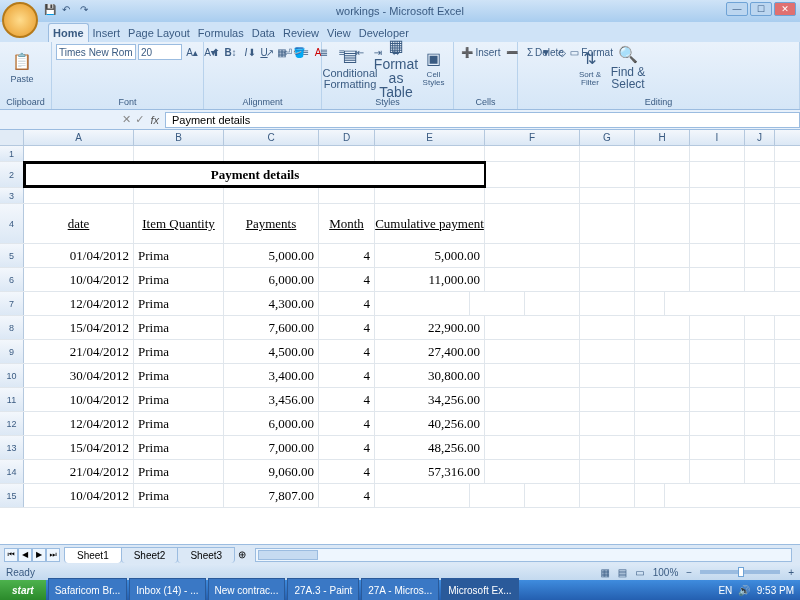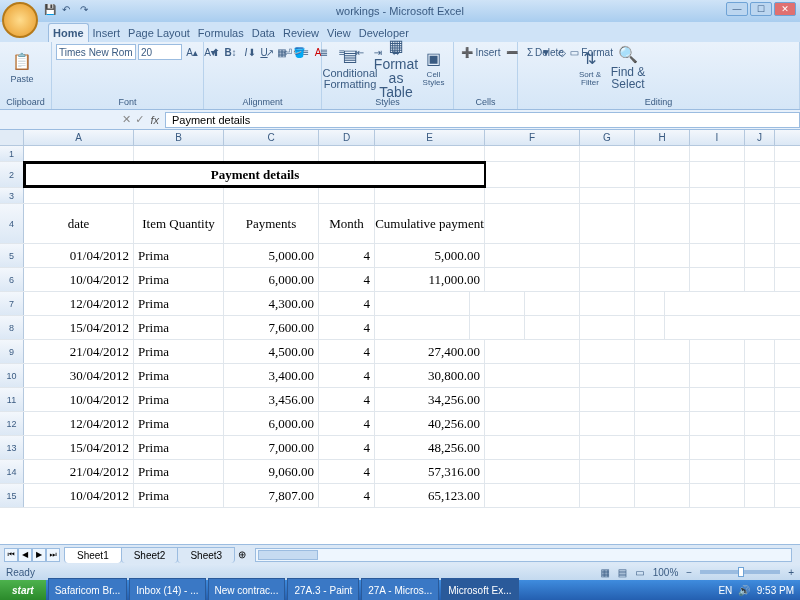--- a/index.html
+++ b/index.html
@@ -42,21 +42,21 @@
 .colhdr div { border-right:1px solid #b4c8de; display:flex; align-items:center; justify-content:center; }
 .corner { width:24px; background:#e1ebf6; }
 .rows { position:absolute; top:16px; left:0; right:0; bottom:0; overflow:hidden; }
 .row { display:flex; height:24px; border-bottom:1px solid #e0e6ec; }
 .row .rh { width:24px; background:linear-gradient(#f3f7fc,#dce8f5); border-right:1px solid #b4c8de; display:flex; align-items:center; justify-content:center; font-size:9px; color:#3a5b82; }
 .row .cell { border-right:1px solid #e0e6ec; padding:0 4px; display:flex; align-items:center; font-size:13px; font-family: "Times New Roman", serif; overflow:hidden; white-space:nowrap; }
 .colA{width:110px;} .colB{width:90px;} .colC{width:95px;} .colD{width:56px;} .colE{width:110px;}
 .colF{width:95px;} .colG{width:55px;} .colH{width:55px;} .colI{width:55px;} .colJ{width:30px;}
 .right{justify-content:flex-end;}
 .row.short{height:16px;}
-.hdrcell{justify-content:center; text-align:left; line-height:1.05;}
+.hdrcell{text-decoration:underline; justify-content:center; text-align:left; line-height:1.05;}
 .merged-title { border:2px solid #000; font-weight:bold; font-size:17px; justify-content:center; font-family:"Times New Roman",serif; }
 .active-cell-outline { outline:2px solid #000; outline-offset:-1px; }
 
 
 .sheet-tabs { position:absolute; bottom:36px; left:0; right:0; height:20px; background:#dbe8f6; display:flex; align-items:center; font-size:10px; border-top:1px solid #9bbce0; }
 .nav-arrows { display:flex; margin:0 4px; }
 .nav-arrows span { width:14px; height:14px; border:1px solid #9bbce0; background:#eef6fe; display:flex; align-items:center; justify-content:center; cursor:pointer; font-size:8px; }
 .stab { padding:2px 12px; background:#fff; border:1px solid #9bbce0; border-bottom:none; border-radius:0 0 4px 4px; margin-right:-1px; cursor:pointer; }
 .stab.inactive { background:#dbe8f6; }
 .hscroll { flex:1; margin:0 8px; height:14px; background:#eef6fe; border:1px solid #9bbce0; position:relative; }
@@ -311,20 +311,21 @@
         <div class="cell colH "></div>
         <div class="cell colI "></div>
         <div class="cell colJ "></div>
       </div>
       <div class="row">
         <div class="rh">8</div>
         <div class="cell colA right">15/04/2012</div>
         <div class="cell colB ">Prima</div>
         <div class="cell colC right">7,600.00</div>
         <div class="cell colD right">4</div>
+        <div class="cell colE right">22,900.00</div>
         <div class="cell colF "></div>
         <div class="cell colG "></div>
         <div class="cell colH "></div>
         <div class="cell colI "></div>
         <div class="cell colJ "></div>
       </div>
       <div class="row">
         <div class="rh">9</div>
         <div class="cell colA right">21/04/2012</div>
         <div class="cell colB ">Prima</div>
@@ -401,21 +402,20 @@
         <div class="cell colH "></div>
         <div class="cell colI "></div>
         <div class="cell colJ "></div>
       </div>
       <div class="row">
         <div class="rh">15</div>
         <div class="cell colA right">10/04/2012</div>
         <div class="cell colB ">Prima</div>
         <div class="cell colC right">7,807.00</div>
         <div class="cell colD right">4</div>
-        <div class="cell colE right">65,123.00</div>
         <div class="cell colF "></div>
         <div class="cell colG "></div>
         <div class="cell colH "></div>
         <div class="cell colI "></div>
         <div class="cell colJ "></div>
       </div>
     </div>
 </div>
 
 <div class="sheet-tabs">

